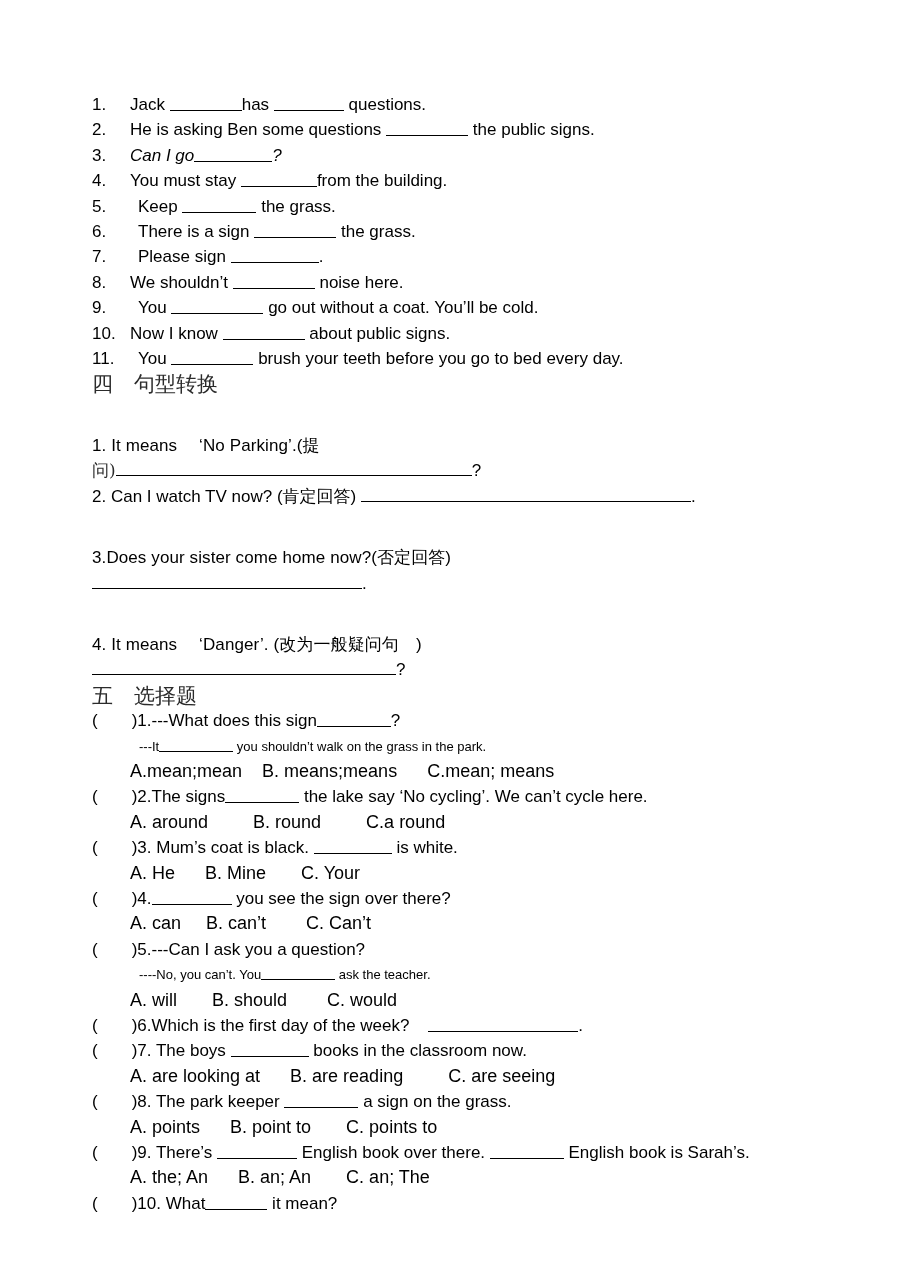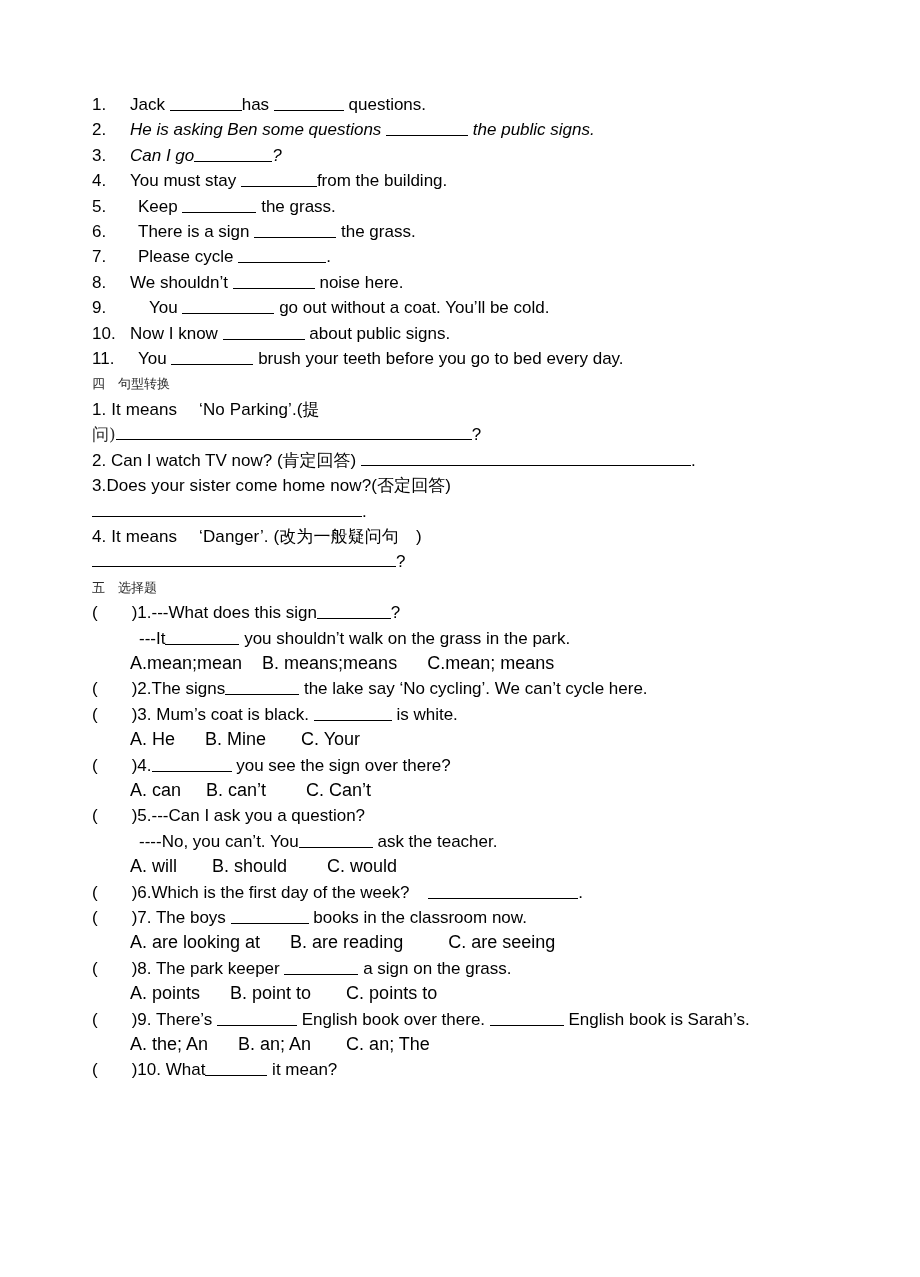--- a/index.html
+++ b/index.html
@@ -22,20 +22,21 @@
     padding: 92px 86px 0 92px;
     overflow: hidden;
   }
 
   
   .line {
     font-size: 17px;
     line-height: 25.4px;
     white-space: pre-wrap;
     letter-spacing: 0.1px;
+    margin-top: 36px;
   }
 
   
   .numlist {
     margin: 0;
     padding: 0;
     list-style: none;
   }
   .numlist .row {
     display: flex;
@@ -59,21 +60,21 @@
     display: inline-block;
     border-bottom: 1.4px solid #000;
     vertical-align: baseline;
     height: 0.92em;
     margin-bottom: -1px;
   }
 
   
   .cn-head {
     font-family: Liberation Sans, sans-serif;
-    font-size: 13px;
+    font-size: 21px;
     line-height: 25.4px;
     color: #2b2b2b;
     white-space: pre;
   }
   .cn {
     font-family: "DejaVu Serif", "Liberation Serif", serif;
     color: #2b2b2b;
   }
 
   
@@ -94,21 +95,21 @@
     font-size: 17px;
     line-height: 25.4px;
     white-space: pre;
   }
   .mc-paren {
     flex: 0 0 auto;
     white-space: pre;
   }
   .mc-body { white-space: pre; }
   .mc-sub {
-    font-size: 17px;
+    font-size: 13px;
     line-height: 25.4px;
     white-space: pre;
     padding-left: 47px;
   }
   .mc-opts {
     font-size: 18px;
     line-height: 25.4px;
     white-space: pre;
     padding-left: 38px;
   }
@@ -118,28 +119,28 @@
     white-space: pre-wrap;
   }
 </style>
 </head>
 <body>
 
 <div class="page">
 
   <div class="numlist" id="fill-list">
       <div class="row"><span class="num">1.</span><span class="txt" style="padding-left: 0px;"><span>Jack </span><span class="blank" style="width: 72px;"></span><span>has </span><span class="blank" style="width: 70px;"></span><span> questions.</span></span></div>
-      <div class="row"><span class="num">2.</span><span class="txt" style="padding-left: 0px; font-style: italic;"><span>He is asking Ben some questions </span><span class="blank" style="width: 82px;"></span><span> the public signs.</span></span></div>
+      <div class="row"><span class="num">2.</span><span class="txt" style="padding-left: 0px;"><span>He is asking Ben some questions </span><span class="blank" style="width: 82px;"></span><span> the public signs.</span></span></div>
       <div class="row"><span class="num">3.</span><span class="txt" style="padding-left: 0px; font-style: italic;"><span>Can I go</span><span class="blank" style="width: 78px;"></span><span>?</span></span></div>
       <div class="row"><span class="num">4.</span><span class="txt" style="padding-left: 0px; text-align: center;"><span>You must stay </span><span class="blank" style="width: 76px;"></span><span>from the building.</span></span></div>
       <div class="row"><span class="num">5.</span><span class="txt" style="padding-left: 8px;"><span>Keep </span><span class="blank" style="width: 74px;"></span><span> the grass.</span></span></div>
       <div class="row"><span class="num">6.</span><span class="txt" style="padding-left: 8px; text-align: center;"><span>There is a sign </span><span class="blank" style="width: 82px;"></span><span> the grass.</span></span></div>
-      <div class="row"><span class="num">7.</span><span class="txt" style="padding-left: 8px;"><span>Please cycle </span><span class="blank" style="width: 88px;"></span><span>.</span></span></div>
+      <div class="row"><span class="num">7.</span><span class="txt" style="padding-left: 8px;"><span>Please sign </span><span class="blank" style="width: 88px;"></span><span>.</span></span></div>
       <div class="row"><span class="num">8.</span><span class="txt" style="padding-left: 0px;"><span>We shouldn’t </span><span class="blank" style="width: 82px;"></span><span> noise here.</span></span></div>
-      <div class="row"><span class="num">9.</span><span class="txt" style="padding-left: 8px; margin-left: 11px;"><span>You </span><span class="blank" style="width: 92px;"></span><span> go out without a coat. You’ll be cold.</span></span></div>
+      <div class="row"><span class="num">9.</span><span class="txt" style="padding-left: 8px;"><span>You </span><span class="blank" style="width: 92px;"></span><span> go out without a coat. You’ll be cold.</span></span></div>
       <div class="row"><span class="num">10.</span><span class="txt" style="padding-left: 0px;"><span>Now I know </span><span class="blank" style="width: 82px;"></span><span> about public signs.</span></span></div>
       <div class="row"><span class="num">11.</span><span class="txt" style="padding-left: 8px;"><span>You </span><span class="blank" style="width: 82px;"></span><span> brush your teeth before you go to bed every day.</span></span></div>
     </div>
 
   <div class="xform">
     <div class="cn-head">四　句型转换</div>
 
     <div class="line">1. It means 　‘No Parking’.(提</div>
 
     <div class="rule-line">
@@ -167,20 +168,21 @@
     </div>
   </div>
 
   <div class="mcsec">
     <div class="cn-head">五　选择题</div>
     <div id="mc-list">
         <div class="mc-q"><span class="mc-paren">(　　)</span><span class="mc-body"><span>1.---What does this sign</span><span class="blank" style="width: 74px;"></span><span>?</span></span></div>
         <div class="mc-sub"><span>---It</span><span class="blank" style="width: 74px;"></span><span> you shouldn’t walk on the grass in the park.</span></div>
         <div class="mc-opts">A.mean;mean    B. means;means      C.mean; means</div>
         <div class="mc-q"><span class="mc-paren">(　　)</span><span class="mc-body"><span>2.The signs</span><span class="blank" style="width: 74px;"></span><span> the lake say ‘No cycling’. We can’t cycle here.</span></span></div>
+        <div class="mc-opts">A. around         B. round         C.a round</div>
         <div class="mc-q"><span class="mc-paren">(　　)</span><span class="mc-body"><span>3. Mum’s coat is black. </span><span class="blank" style="width: 78px;"></span><span> is white.</span></span></div>
         <div class="mc-opts">A. He      B. Mine       C. Your</div>
         <div class="mc-q"><span class="mc-paren">(　　)</span><span class="mc-body"><span>4.</span><span class="blank" style="width: 80px;"></span><span> you see the sign over there?</span></span></div>
         <div class="mc-opts">A. can     B. can’t        C. Can’t</div>
         <div class="mc-q"><span class="mc-paren">(　　)</span><span class="mc-body"><span>5.---Can I ask you a question?</span></span></div>
         <div class="mc-sub"><span>----No, you can’t. You</span><span class="blank" style="width: 74px;"></span><span> ask the teacher.</span></div>
         <div class="mc-opts">A. will       B. should        C. would</div>
         <div class="mc-q"><span class="mc-paren">(　　)</span><span class="mc-body"><span>6.Which is the first day of the week?    </span><span class="blank" style="width: 150px;"></span><span>.</span></span></div>
         <div class="mc-q"><span class="mc-paren">(　　)</span><span class="mc-body"><span>7. The boys </span><span class="blank" style="width: 78px;"></span><span> books in the classroom now.</span></span></div>
         <div class="mc-opts">A. are looking at      B. are reading         C. are seeing</div>

